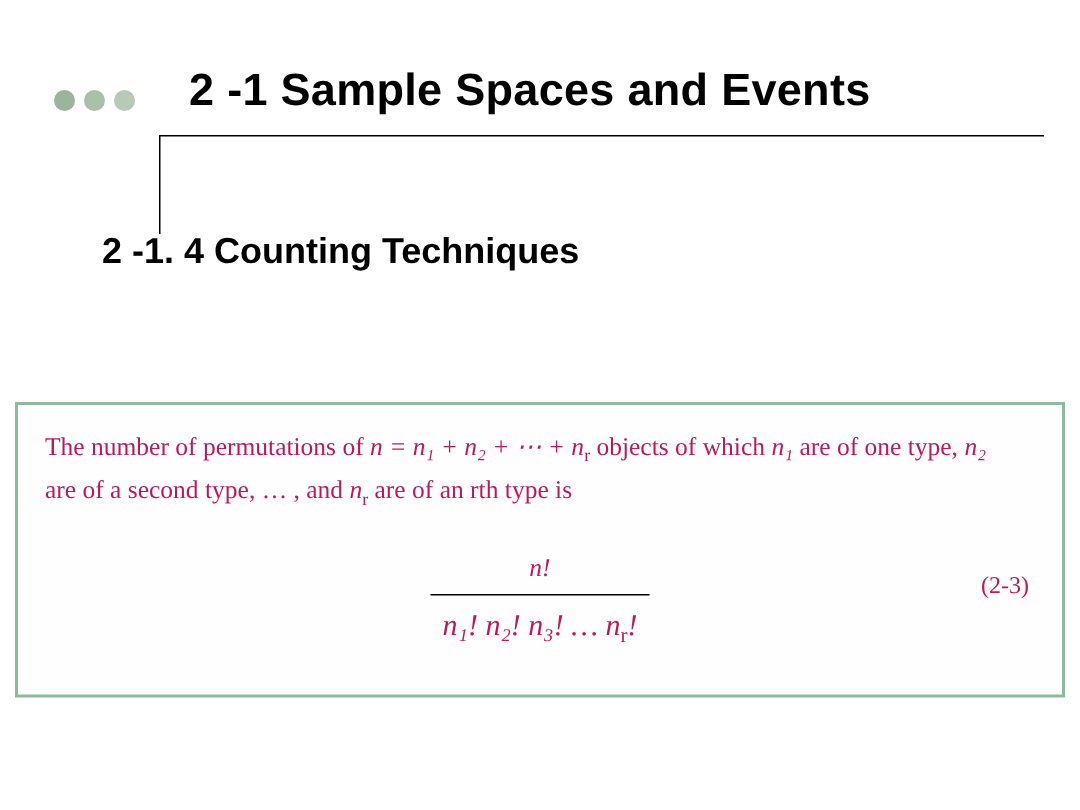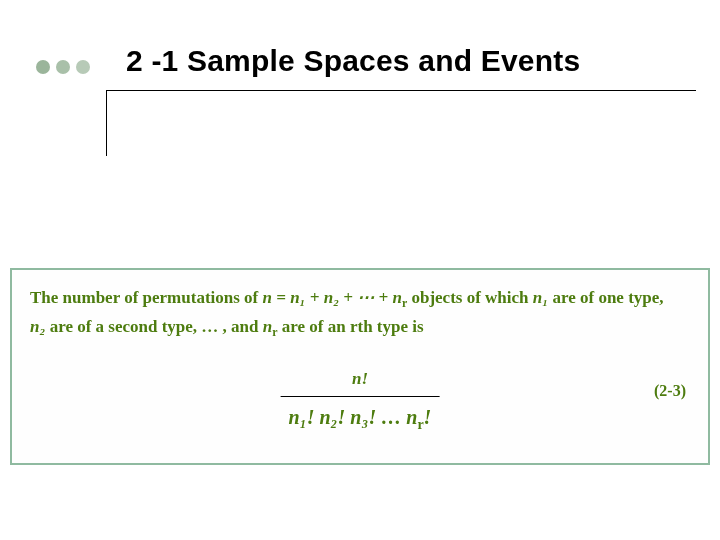--- a/index.html
+++ b/index.html
@@ -82,22 +82,21 @@
     left: 10px;
     top: 268px;
     width: 700px;
     box-sizing: border-box;
     border: 2px solid #8fbaa0;
     background: #fefefe;
     padding: 14px 18px 28px 18px;
     font-family: "Times New Roman", Times, serif;
     font-size: 17px;
     line-height: 1.6;
-    color: #4d7c0f;
-    font-weight: bold;
+    color: #be185d;
   }
   .theorem-text {
     max-width: 640px;
   }
   .formula-wrap {
     position: relative;
     margin-top: 22px;
     height: 70px;
   }
   .formula {
@@ -142,20 +141,21 @@
     <div class="bullets">
       <div class="bullet-dot d1"></div>
       <div class="bullet-dot d2"></div>
       <div class="bullet-dot d3"></div>
     </div>
     <div class="title">2 -1 Sample Spaces and Events</div>
     <div class="hline"></div>
     <div class="vline"></div>
   </div>
 
+  <div class="subtitle">2 -1. 4 Counting Techniques</div>
 
   <div class="theorem-box">
     <div class="theorem-text">
       <span>The number of permutations of </span><span class="it"><span>n = n₁ + n₂ + ⋯ + n</span><sub>r</sub></span><span> objects of which </span><span class="it">n₁</span><span> are of </span>
       <span>one type, </span><span class="it">n₂</span><span> are of a second type, … , and </span><span class="it"><span>n</span><sub>r</sub></span><span> are of an rth type is</span>
     </div>
 
     <div class="formula-wrap">
       <div class="formula">
         <div class="frac-top">n!</div>

